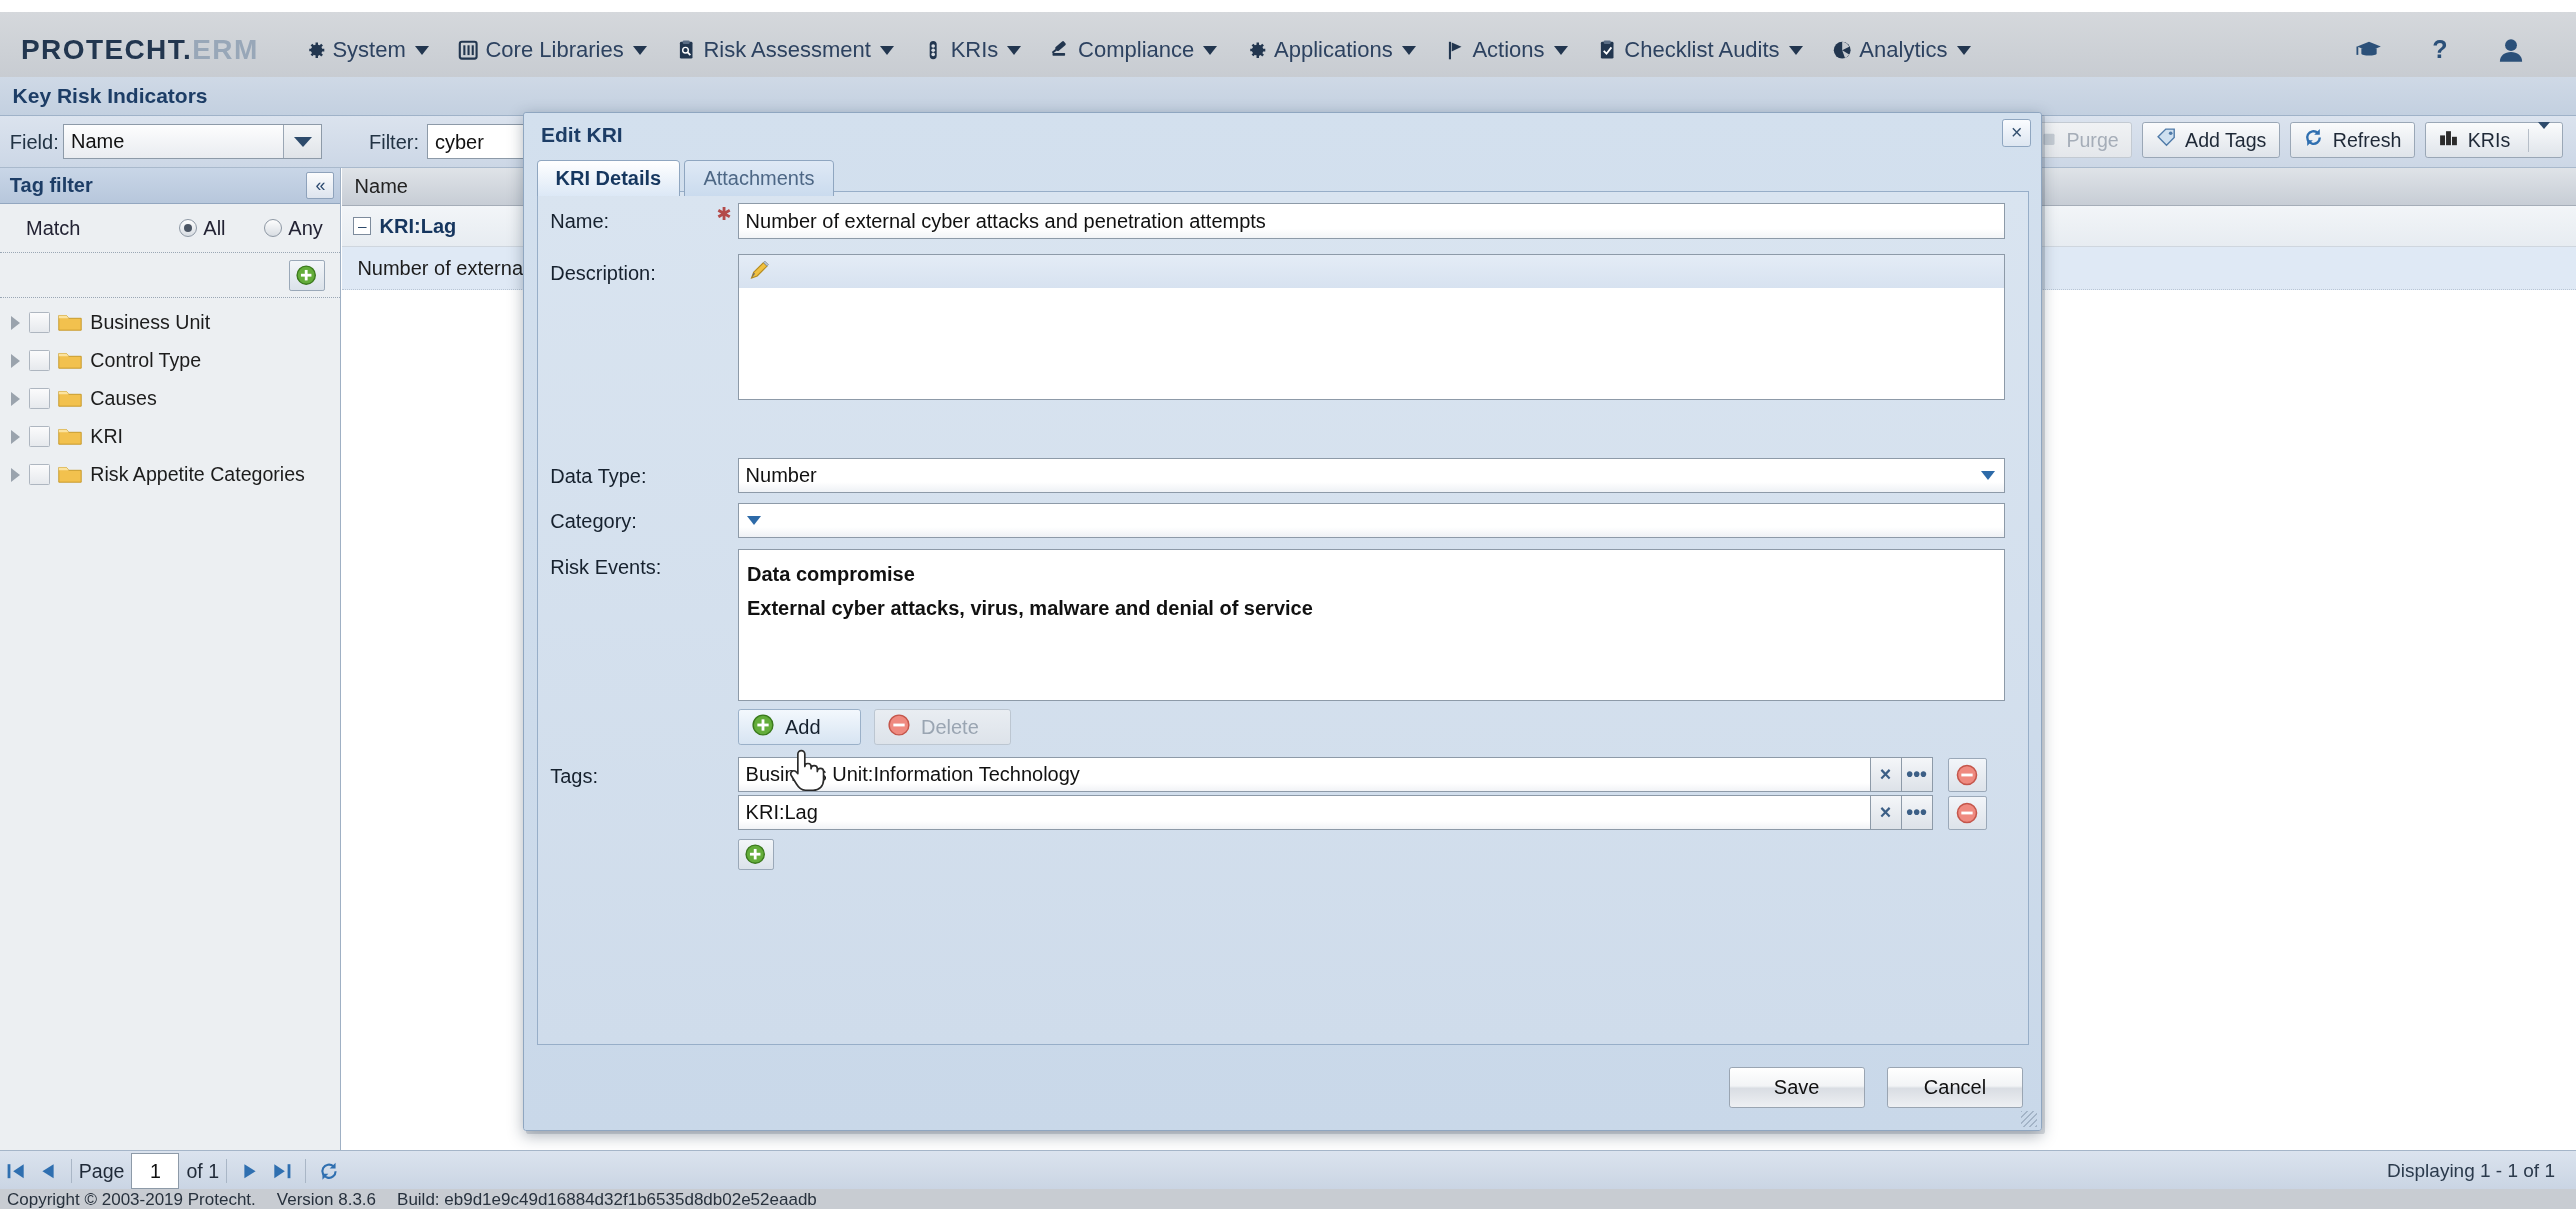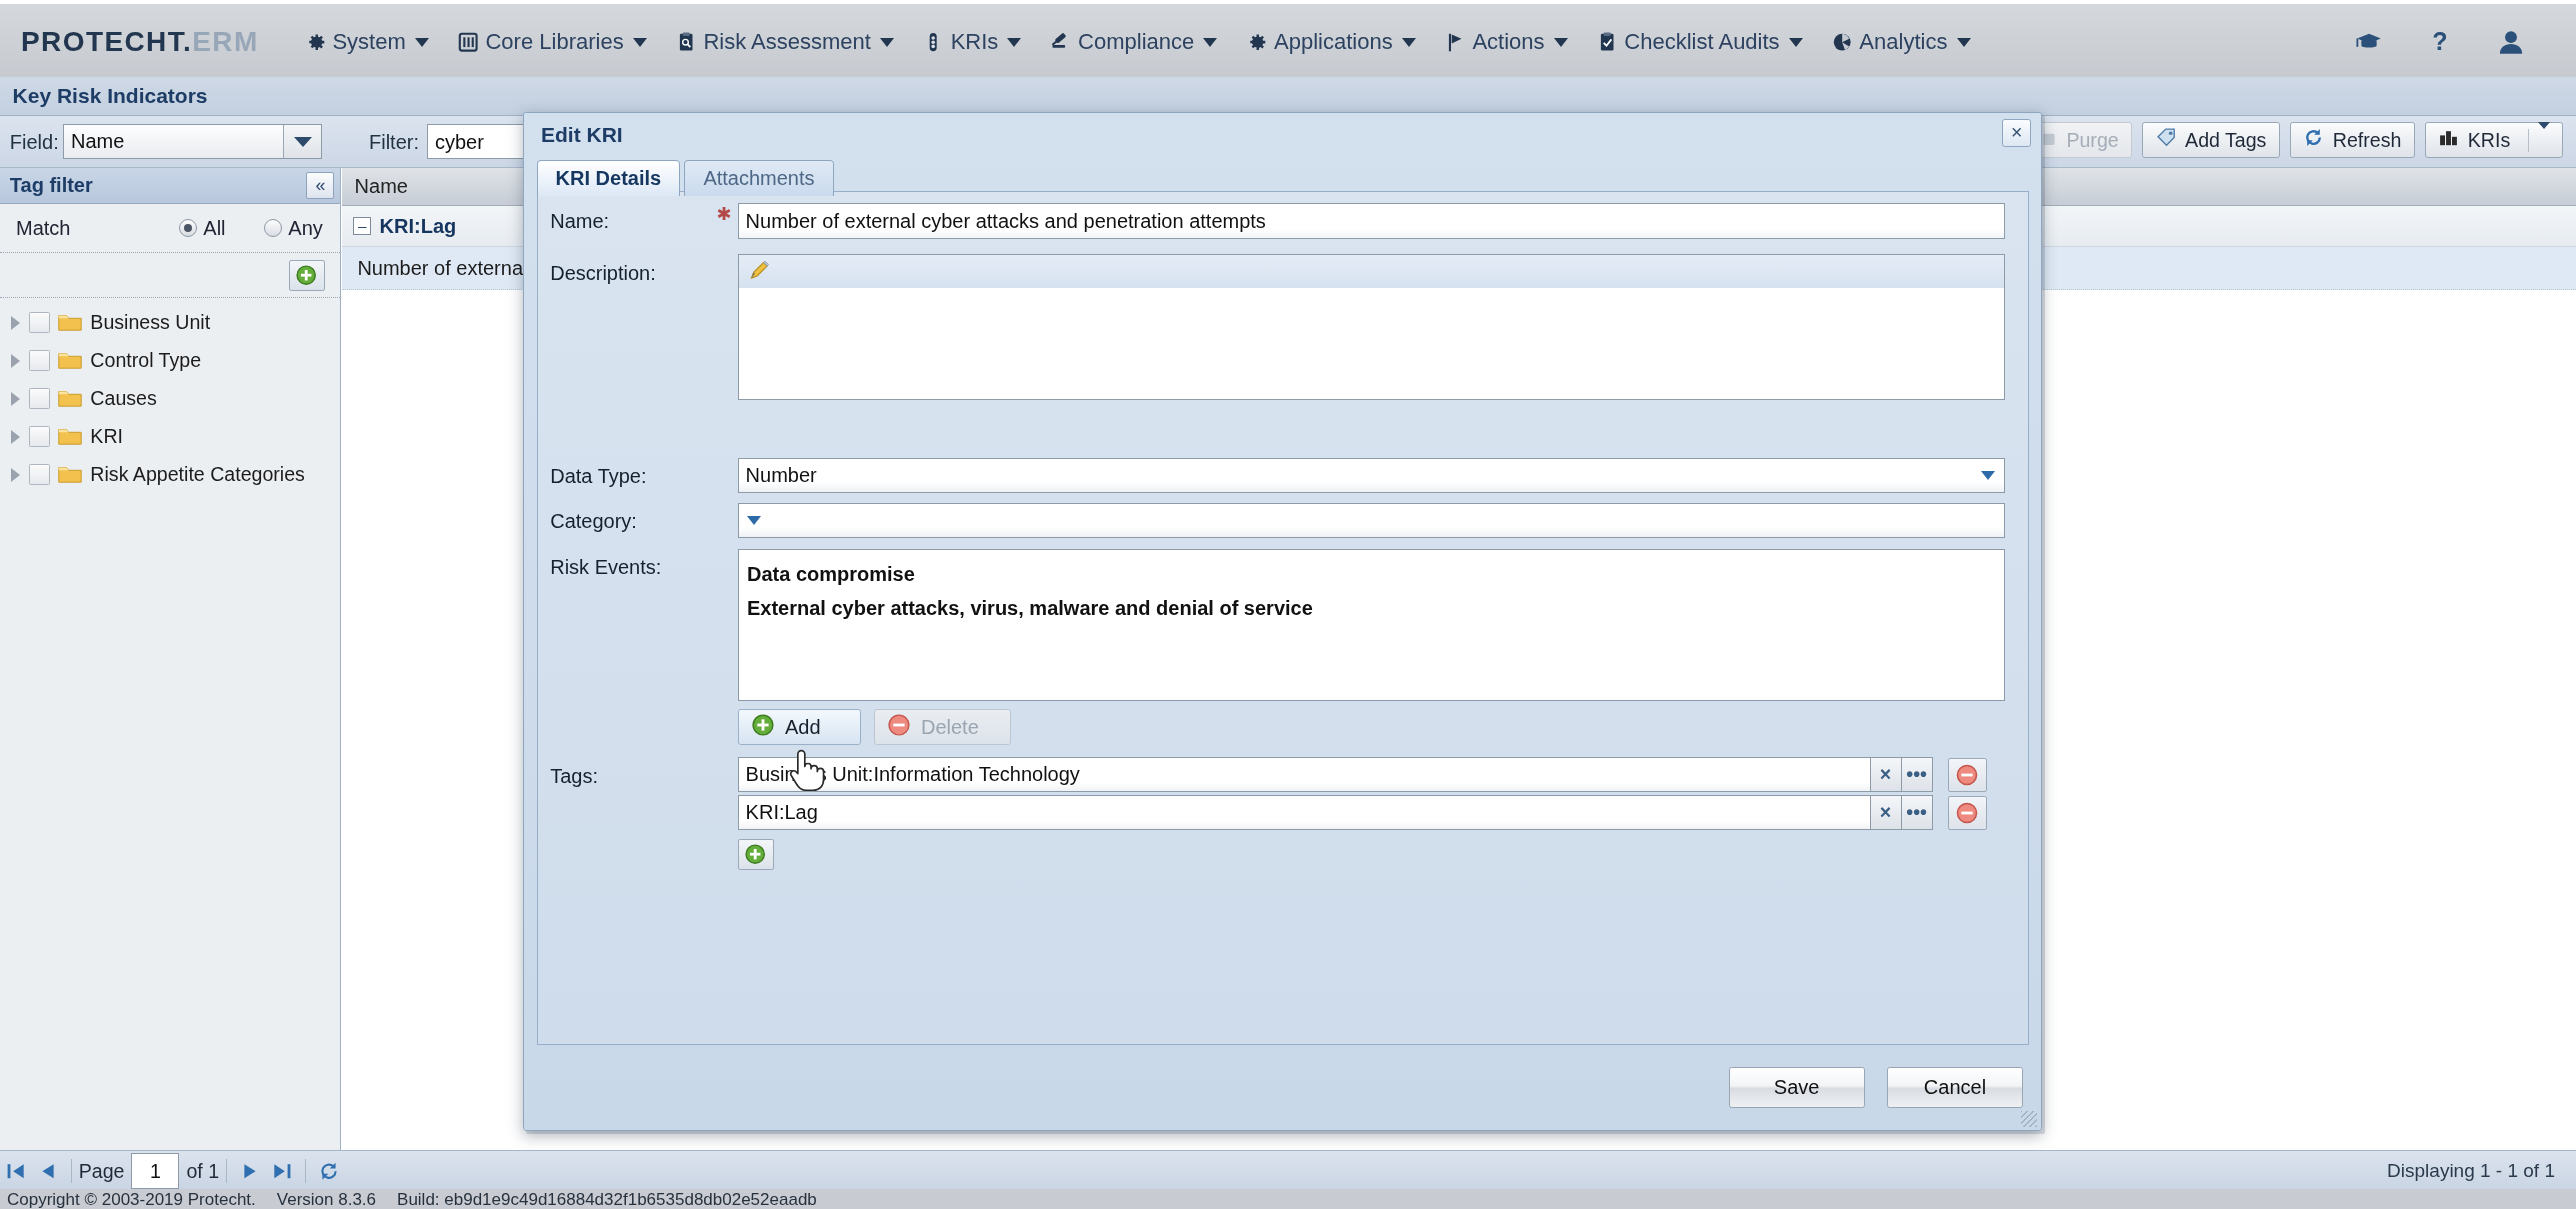--- a/index.html
+++ b/index.html
@@ -8,21 +8,21 @@
     width: 2576px; height: 1210px;
     font-family: "Liberation Sans", sans-serif;
     background: #ffffff;
     overflow: hidden;
     position: relative;
     -webkit-font-smoothing: antialiased;
   }
 
   
   #topnav {
-    position:absolute; left:0; top:4px; width:2576px; height:77px;
+    position:absolute; left:0; top:12px; width:2576px; height:77px;
     background: linear-gradient(to bottom, #d5d8dc 0%, #cdd1d6 50%, #c6cad0 100%);
     border-bottom: 1.4px solid #b6bac0;
     display:flex; align-items:center;
   }
   #brand {
     margin-left:21px; margin-right:31px;
     font-size:28px; font-weight:bold; letter-spacing:1.4px;
     color:#22364f; white-space:nowrap;
   }
   #brand .erm { color:#98a7b8; }
@@ -81,21 +81,21 @@
     height:36px; background:linear-gradient(to bottom,#c9d6e7 0%,#b7c7dc 100%);
     border-bottom:0.7px solid #93a7c0; display:flex; align-items:center; position:relative;
   }
   #tagFilterHeader .ttl { font-size:20px; font-weight:bold; color:#1d3d66; margin-left:9.8px; }
   #collapseBtn {
     position:absolute; right:5.6px; top:4.2px; width:28px; height:26.6px;
     background:linear-gradient(to bottom,#fbfcfd,#dde4ee); border:0.7px solid #8ea2bb; border-radius:2.1px;
     display:flex;align-items:center;justify-content:center; cursor:pointer;
     font-size:18px; color:#2c4a70; line-height:1;
   }
-  #matchRow { height:48px; display:flex; align-items:center; position:relative; padding-left:16px; }
+  #matchRow { height:48px; display:flex; align-items:center; position:relative; padding-left:26px; }
   #matchRow .lbl { font-size:20px; color:#223; }
   .radioWrap { display:flex; align-items:center; gap:6.3px; cursor:pointer; }
   .radio {
     width:18px; height:18px; border-radius:50%;
     background:linear-gradient(to bottom,#fdfdfd,#d8dde3); border:0.7px solid #8e98a4;
     display:flex; align-items:center; justify-content:center;
   }
   .radio.on::after { content:""; width:8.4px;height:8.4px;border-radius:50%;background:#4b5563; }
   .radioWrap .rl { font-size:20px; color:#223; }
   #addTagRow { height:46px; border-top:0.7px dotted #9aa7b5; border-bottom:0.7px dotted #9aa7b5; position:relative; }

